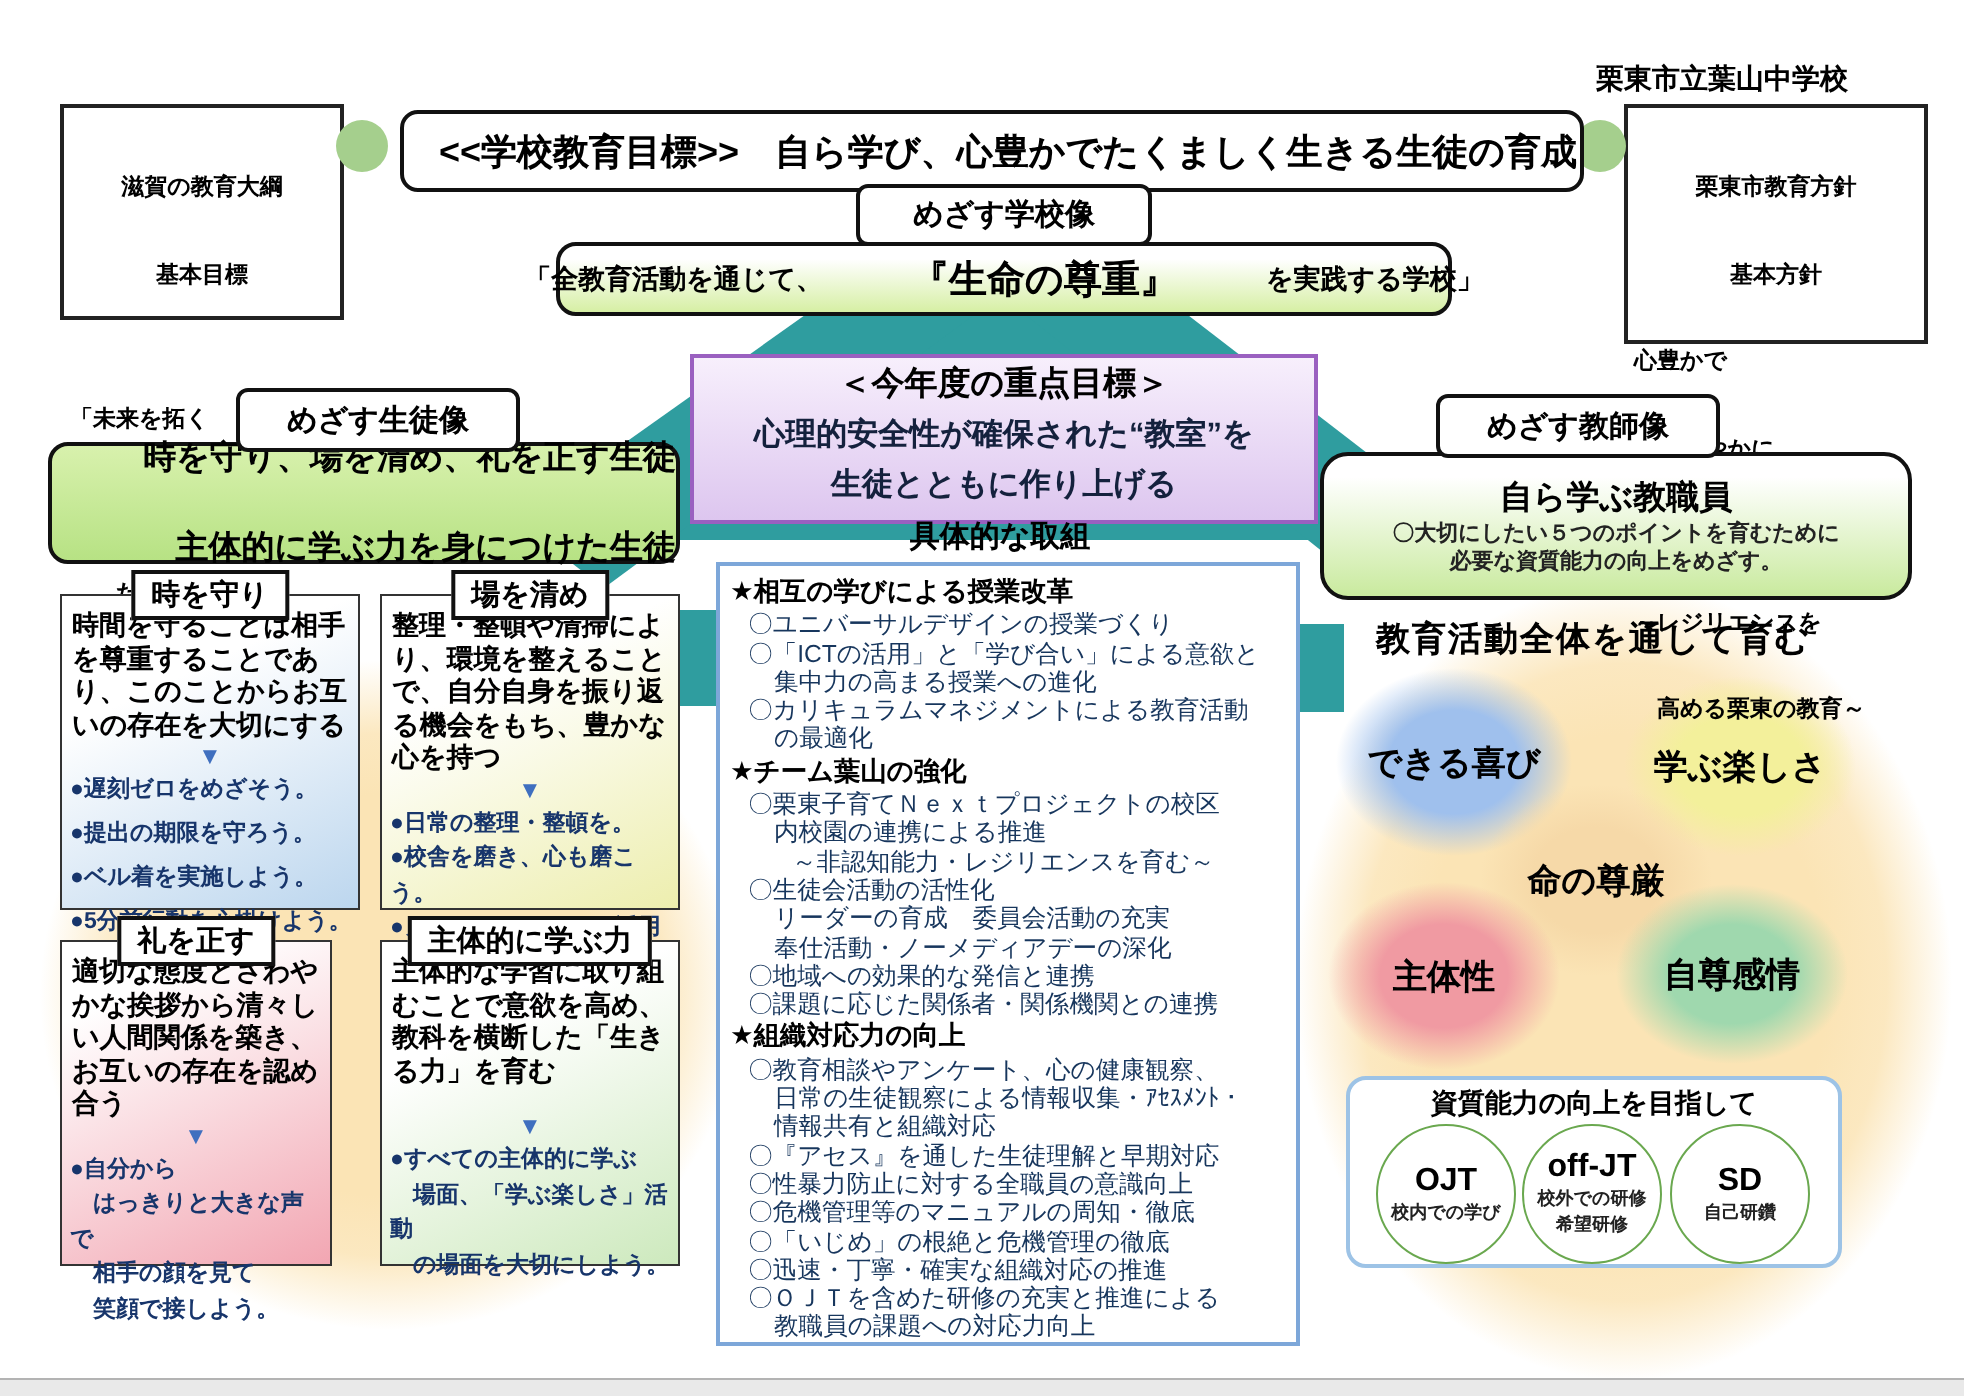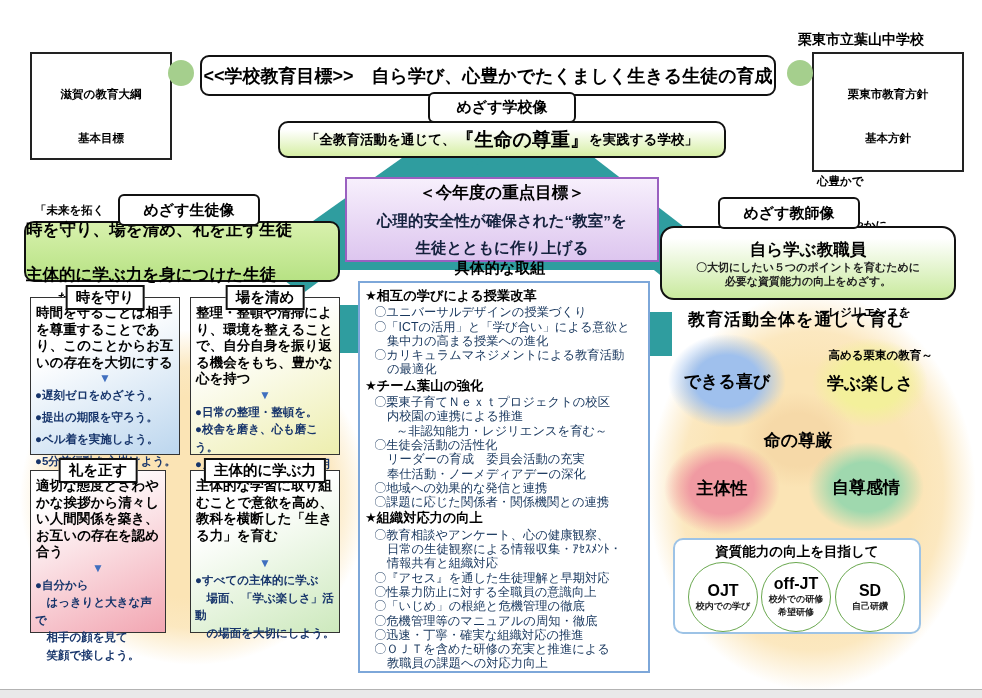--- a/index.html
+++ b/index.html
@@ -15,41 +15,41 @@
   .ref-box{border:2px solid #222;background:#fff;padding:4px 3px;font-size:11.5px;
            font-weight:bold;line-height:14.5px;white-space:pre;}
   .ref-left{left:30px;top:52px;width:132px;height:96px;}
   .ref-right{left:812px;top:52px;width:142px;height:108px;}
   .ref-box .c{text-align:center;}
 
   .dot{width:26px;height:26px;border-radius:50%;background:#a5cf8d;}
 
   .goal-box{left:200px;top:55px;width:572px;height:37px;border:2px solid #111;border-radius:9px;
             background:#fff;display:flex;align-items:center;justify-content:center;
-            font-size:18px;font-weight:bold;white-space:nowrap;}
+            font-size:18px;font-weight:bold;white-space:nowrap;padding-left:16px;}
   .small-label{border:2px solid #111;border-radius:6px;background:#fff;display:flex;align-items:center;
                justify-content:center;font-size:15px;font-weight:bold;}
   .lbl-school{left:428px;top:92px;width:144px;height:27px;}
   .seimei{left:278px;top:121px;width:444px;height:33px;border:2px solid #111;border-radius:10px;
           background:linear-gradient(180deg,#ffffff 20%,#d6efa4 100%);
-          display:flex;align-items:center;justify-content:center;font-weight:bold;white-space:nowrap;}
+          display:flex;align-items:center;justify-content:center;font-weight:bold;white-space:nowrap;gap:44px;}
   .seimei .sm{font-size:13.5px;} .seimei .big{font-size:19px;}
 
   .priority{left:345px;top:177px;width:310px;height:81px;border:2.5px solid #9a60c0;
             background:linear-gradient(180deg,#f7effc 0%,#ddc6ef 100%);
-            display:flex;flex-direction:column;align-items:center;justify-content:space-between;
+            display:flex;flex-direction:column;align-items:center;justify-content:flex-start;
             font-weight:bold;text-align:center;}
   .priority .l1{font-size:16.5px;line-height:26px;}
   .priority .l23{font-size:15.5px;line-height:25px;color:#14213d;}
 
   .lbl-student{left:118px;top:194px;width:138px;height:28px;}
   .lbl-teacher{left:718px;top:197px;width:138px;height:28px;}
   .student-box{left:24px;top:221px;width:312px;height:57px;border:2px solid #111;border-radius:10px;
                background:linear-gradient(180deg,#d8f1ad 0%,#b7e284 100%);
-               display:flex;flex-direction:column;align-items:flex-start;justify-content:center;
+               display:flex;flex-direction:column;align-items:flex-end;justify-content:center;
                font-size:16.5px;font-weight:bold;line-height:25px;white-space:nowrap;gap:20px;}
   .teacher-box{left:660px;top:226px;width:292px;height:70px;border:2px solid #111;border-radius:14px;
                background:linear-gradient(180deg,#ffffff 15%,#c9ea9e 100%);
                display:flex;flex-direction:column;align-items:center;justify-content:center;text-align:center;}
   .teacher-box .t{font-size:16.5px;font-weight:bold;line-height:22px;}
   .teacher-box .s{font-size:11px;font-weight:bold;line-height:14px;color:#222;}
 
   .gutai{left:400px;top:259px;width:200px;text-align:center;font-size:15px;font-weight:bold;}
   .action-box{left:358px;top:281px;width:292px;height:392px;background:#fff;border:2px solid #7da7d9;
               box-sizing:border-box;padding:4px 2px 0 5px;}
@@ -188,22 +188,22 @@
     <div class="al cont">リーダーの育成　委員会活動の充実</div>
     <div class="al cont">奉仕活動・ノーメディアデーの深化</div>
     <div class="al item">〇地域への効果的な発信と連携</div>
     <div class="al item">〇課題に応じた関係者・関係機関との連携</div>
     <div class="al star">★組織対応力の向上</div>
     <div class="al item">〇教育相談やアンケート、心の健康観察、</div>
     <div class="al cont">日常の生徒観察による情報収集・ｱｾｽﾒﾝﾄ・</div>
     <div class="al cont">情報共有と組織対応</div>
     <div class="al item">〇『アセス』を通した生徒理解と早期対応</div>
     <div class="al item">〇性暴力防止に対する全職員の意識向上</div>
+    <div class="al item">〇危機管理等のマニュアルの周知・徹底</div>
     <div class="al item">〇「いじめ」の根絶と危機管理の徹底</div>
-    <div class="al item">〇危機管理等のマニュアルの周知・徹底</div>
     <div class="al item">〇迅速・丁寧・確実な組織対応の推進</div>
     <div class="al item">〇ＯＪＴを含めた研修の充実と推進による</div>
     <div class="al cont">教職員の課題への対応力向上</div>
   </div>
 
   <div class="abs z2 habit h-a1">
     <div class="tab">時を守り</div>
     <div class="body">時間を守ることは相手を尊重することであり、このことからお互いの存在を大切にする</div>
     <div class="arr">▼</div>
     <div class="bl sp">

